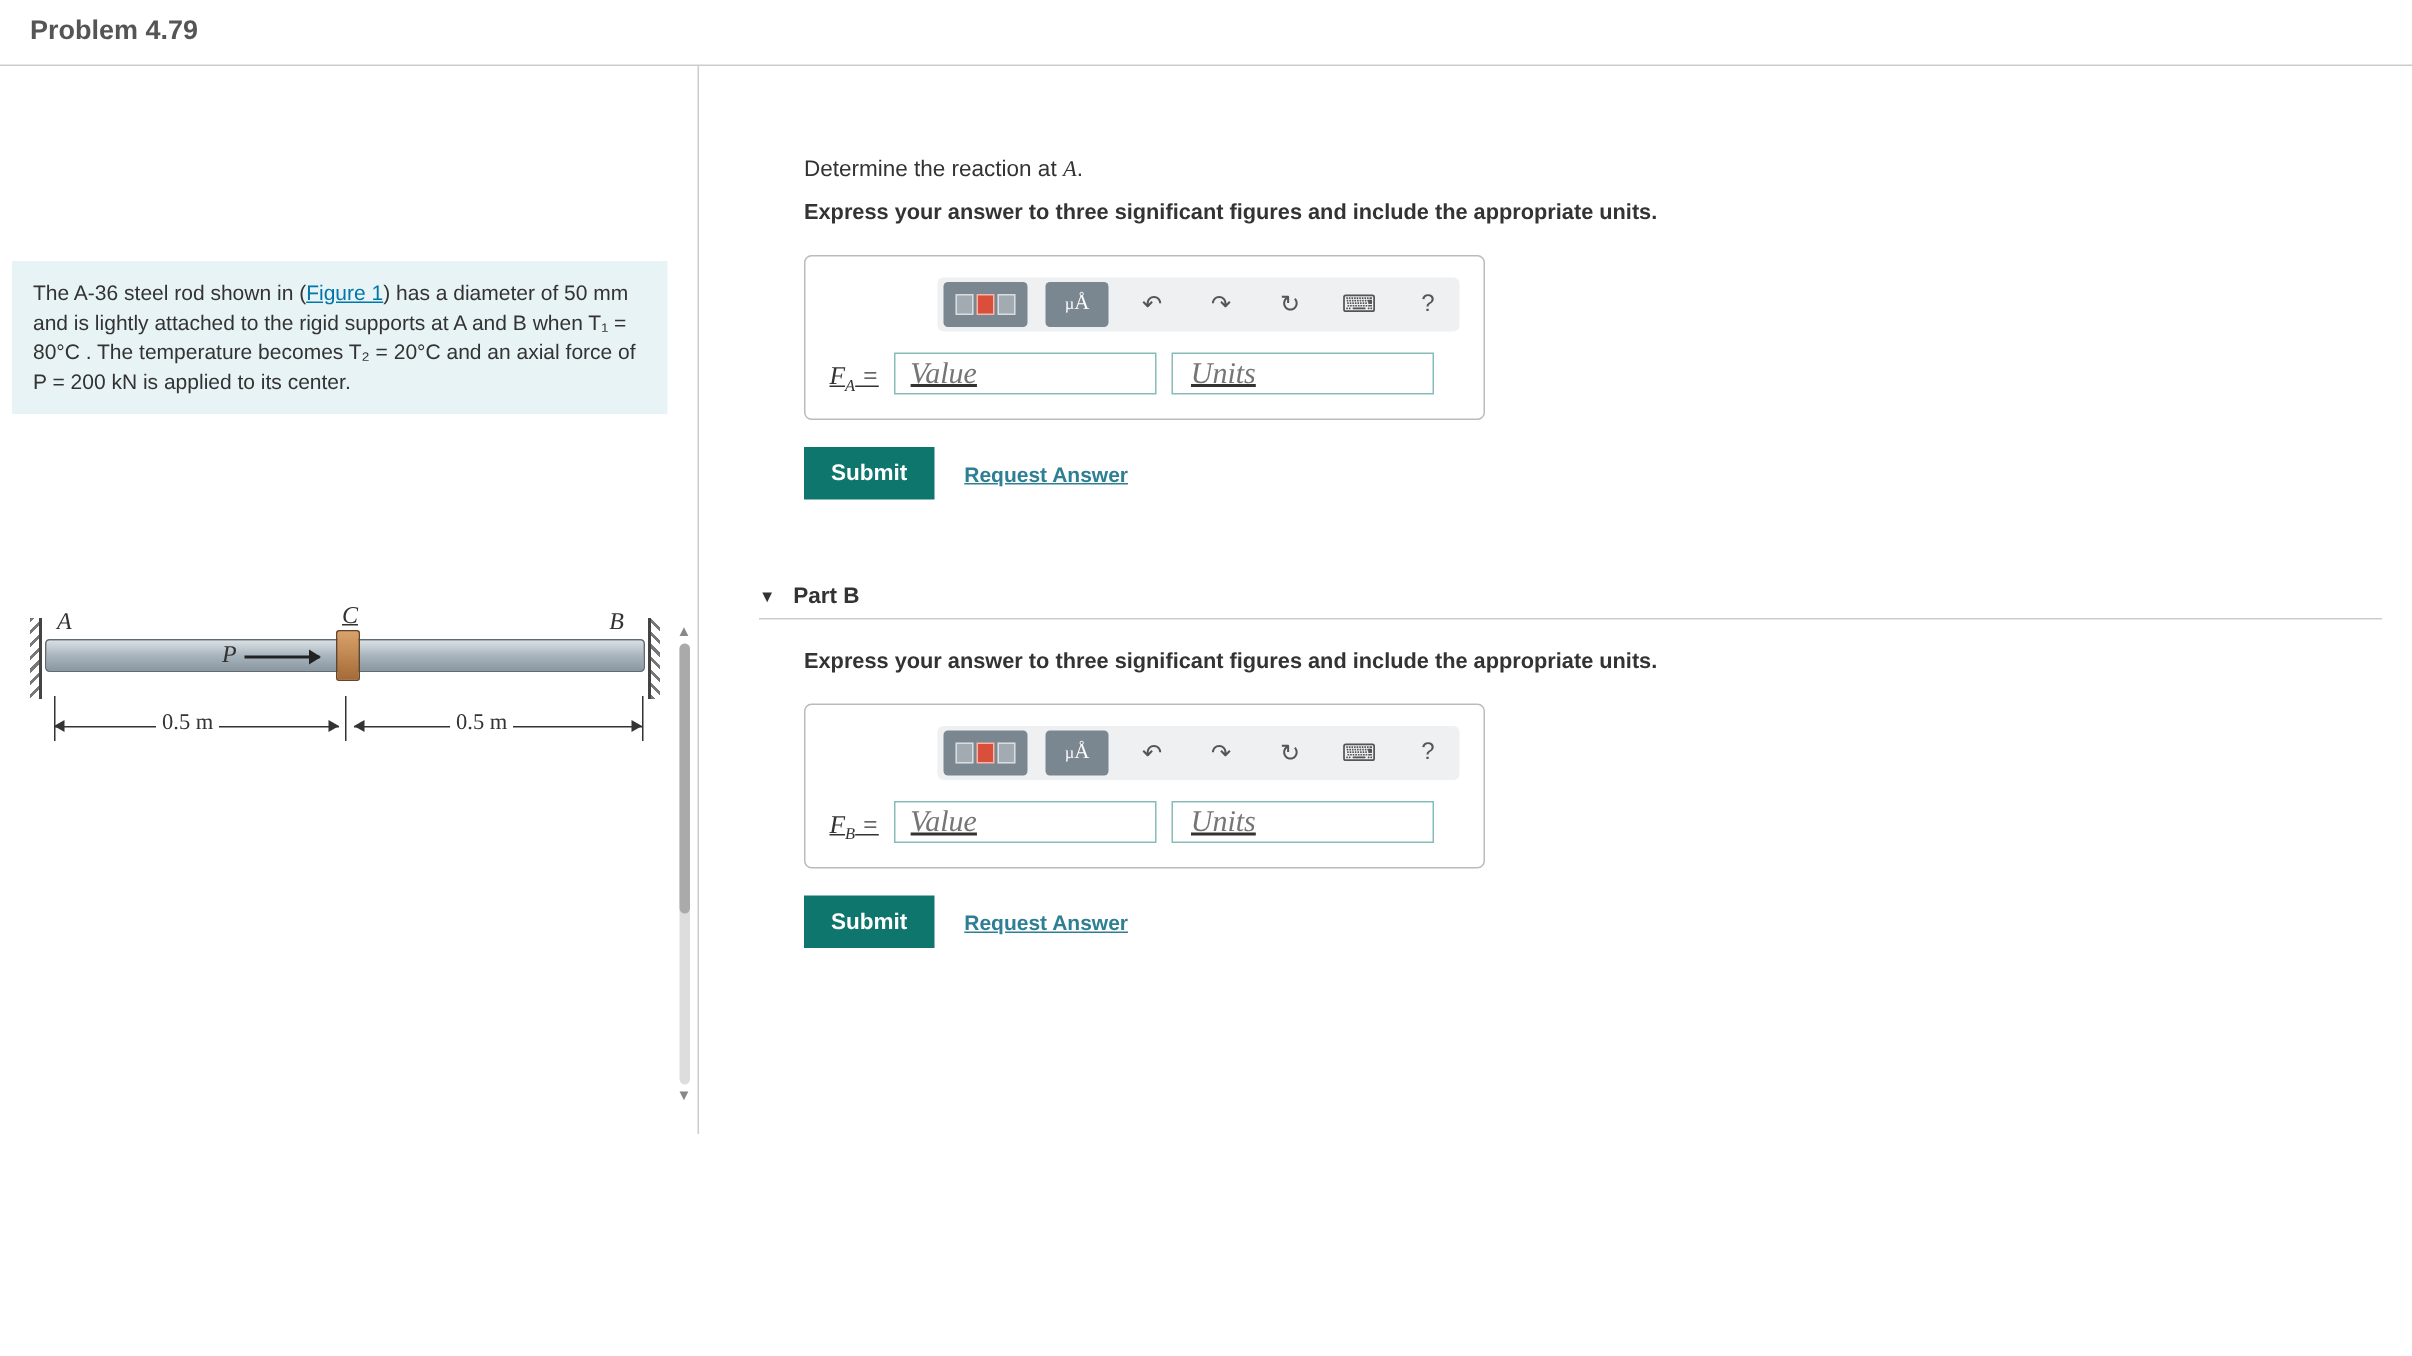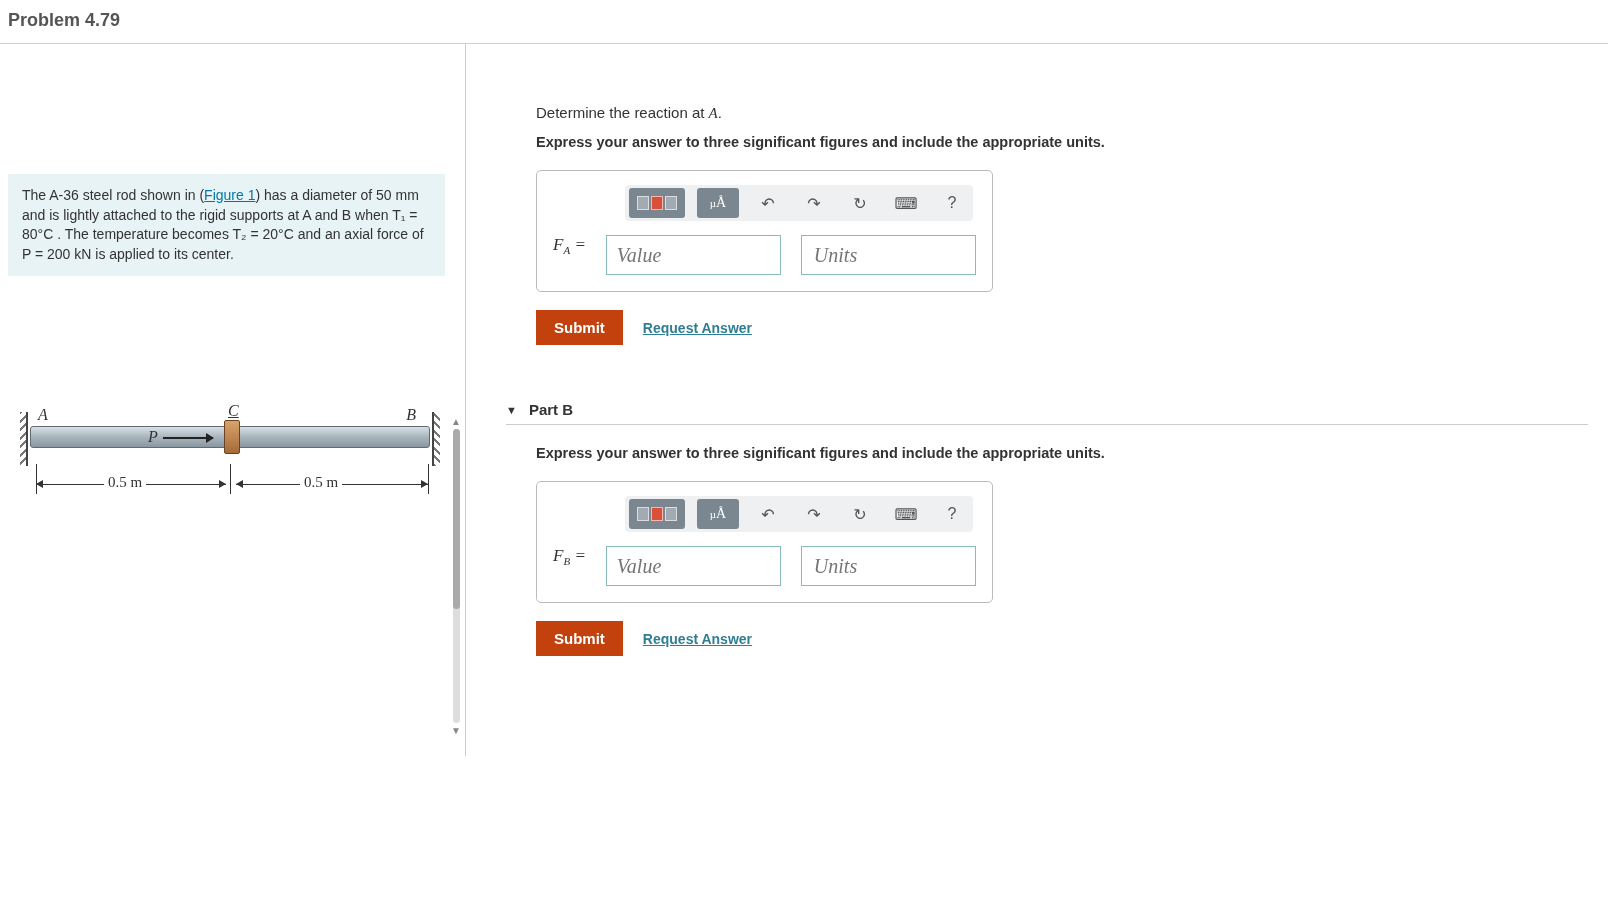--- a/index.html
+++ b/index.html
@@ -1,17 +1,17 @@
 <!DOCTYPE html>
 <html><head>
 <meta charset="utf-8">
 <style>
   * { box-sizing: border-box; margin: 0; padding: 0; }
   body { font-family: Arial, Helvetica, sans-serif; font-size: 14px; color: #333; background: #fff; }
-  .header { padding: 10px 8px 12px; border-bottom: 1px solid #ccc; }
+  .header { padding: 10px 20px 12px; border-bottom: 1px solid #ccc; }
   .header h2 { font-size: 18px; color: #555; font-weight: bold; }
   .columns { display: flex; }
   .left { width: 466px; padding: 0 10px 10px 0; border-right: 1px solid #ccc; }
   .right { flex: 1; padding: 0 20px 20px 70px; }
   .problem-box { background: #e8f3f5; padding: 12px 14px; margin: 130px 10px 0 8px; font-size: 14px; line-height: 1.4; color: #333; }
   .problem-box a { color: #0077aa; text-decoration: underline; }
   .figure-header { display: flex; align-items: center; justify-content: space-between; margin: 65px 6px 8px 0; padding-bottom: 10px; border-bottom: 1px solid #ddd; }
   .figure-header h3 { font-size: 20px; color: #555; font-weight: normal; }
   .fig-nav { display: flex; align-items: center; gap: 6px; font-size: 14px; color: #555; }
   .nav-btn { width: 24px; height: 24px; border: 1px solid #ccc; border-radius: 50%; background: #fff; color: #888; font-size: 13px; line-height: 20px; text-align: center; cursor: default; opacity: .6; }
@@ -48,28 +48,28 @@
   .part-prompt .it { font-family:'Times New Roman',serif; font-style:italic; }
   .part-instr { font-weight: bold; font-size: 14.5px; margin-bottom: 20px; }
   .answer-box { border:1px solid #bbb; border-radius:5px; padding: 14px 16px 16px; display:inline-block; }
   .toolbar { display:flex; align-items:center; gap:12px; margin: 0 0 14px 72px; background:#eef0f1; padding:3px 4px; border-radius:4px; width:fit-content;}
   .tool { width:34px; height:30px; display:flex; align-items:center; justify-content:center; color:#555; font-size:16px; cursor:pointer; border-radius:3px; }
   .tool.grouped { background:#7a8791; color:#fff; width:56px; display:flex; gap:2px; padding:2px;}
   .tool.grouped .sq{width:12px;height:14px;background:rgba(255,255,255,.3);border:1px solid rgba(255,255,255,.6);}
   .tool.grouped .sq.active{background:#d94f3a;}
   .tool.muA { background:#7a8791; color:#fff; font-family:'Times New Roman',serif; width:42px; font-size:14px;}
   .tool.muA .mu { font-size:11px; }
-  .answer-row { display:flex; align-items:flex-start; gap:20px; }
+  .answer-row { display:flex; align-items:flex-end; gap:10px;text-decoration:underline; }
   .answer-label { font-family:'Times New Roman',serif; font-style:italic; font-size:17px; }
   .answer-label sub { font-size:11px; font-style:italic; }
-  .inp { height:40px; border:1px solid #8bb; font-family:'Times New Roman',serif; font-style:italic; font-size:20px; color:#888; padding:0 10px; }
+  .inp { height:28px; border:1px solid #8bb; font-family:'Times New Roman',serif; font-style:italic; font-size:20px; color:#888; padding:0 10px; }
   .inp.value { width:175px; }
   .inp.units { width:175px;padding-left:12px; }
   .submit-row { margin-top: 18px; display:flex; align-items:center; gap:20px;}
-  .btn-submit { background:#c2410c; color:#fff; border:none; padding:9px 18px; font-size:15px; font-weight:bold; cursor:pointer; }
+  .btn-submit { background:#0f766e; color:#fff; border:none; padding:9px 18px; font-size:15px; font-weight:bold; cursor:pointer; }
   .req-link { color:#2e7e94; font-weight:bold; text-decoration:underline; font-size:14px; cursor:pointer; }
   .part-header { display:flex; align-items:center; gap:12px; margin: 50px 0 20px -30px; padding:6px 0; border-bottom:1px solid #ccc; }
   .part-header .caret { font-size:11px; color:#333; }
   .part-header .pname { font-weight:bold; font-size:15px; }
 </style>
 </head>
 <body>
 
 <div class="header">
   <h2>Problem 4.79</h2>

